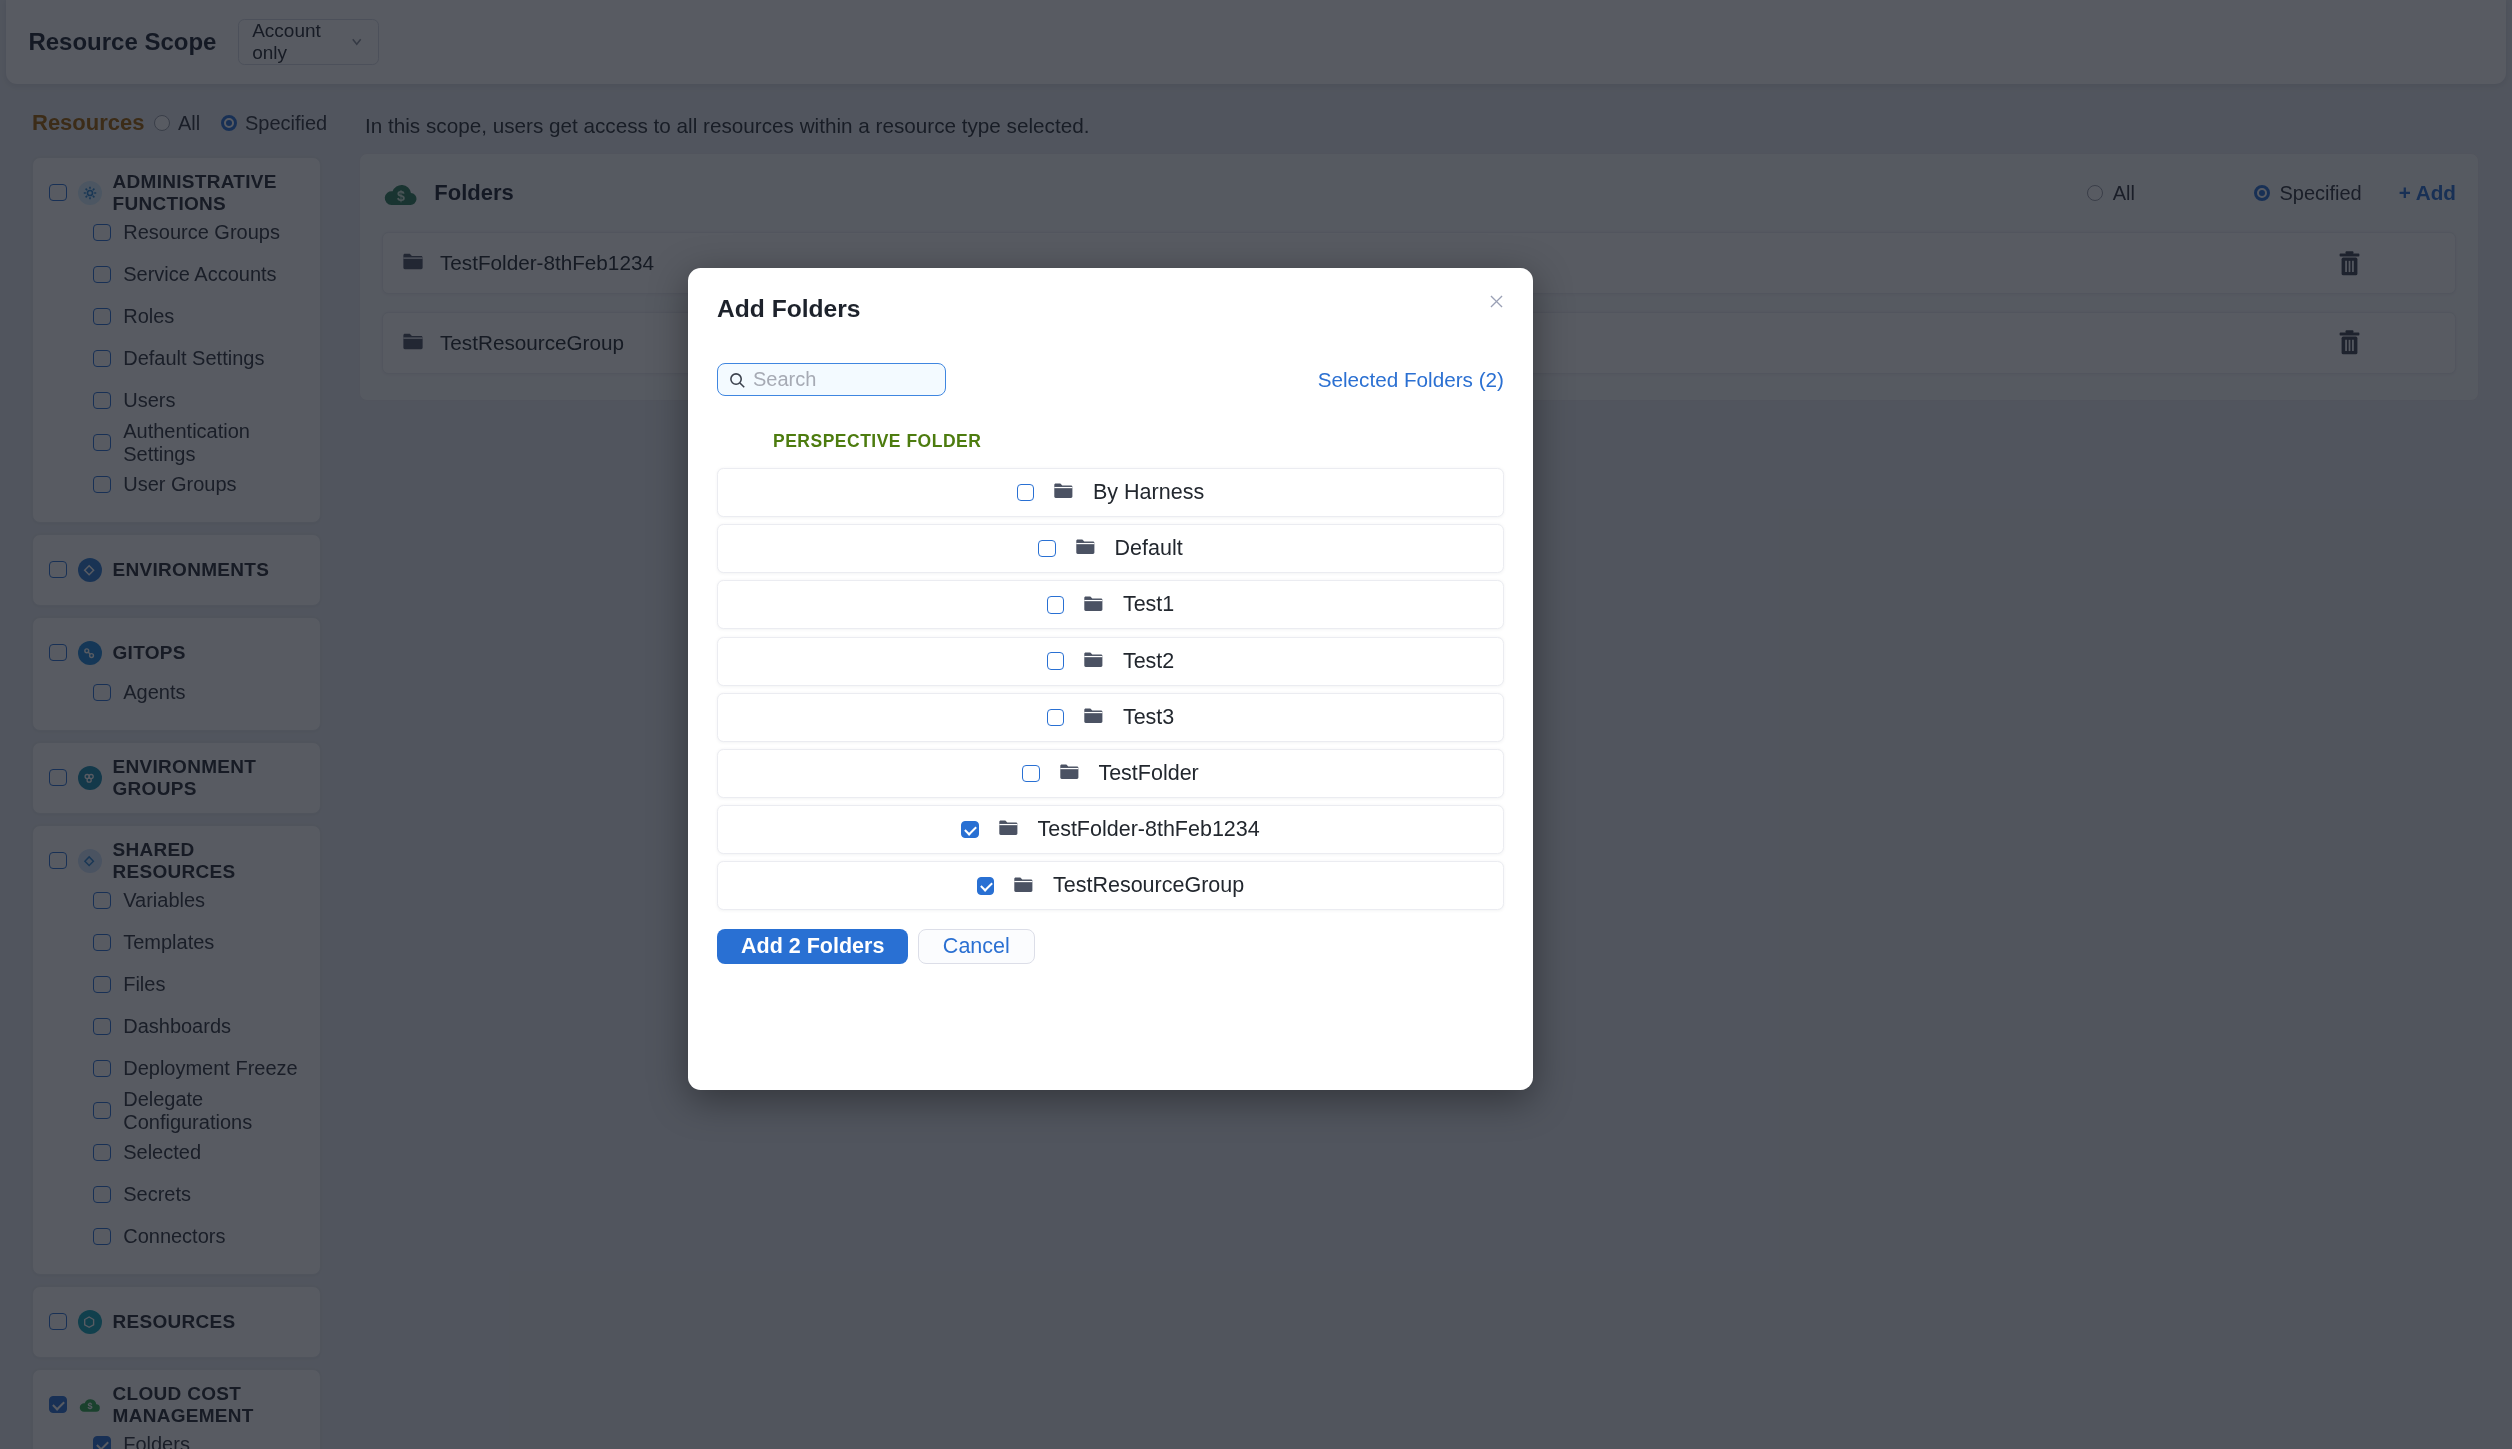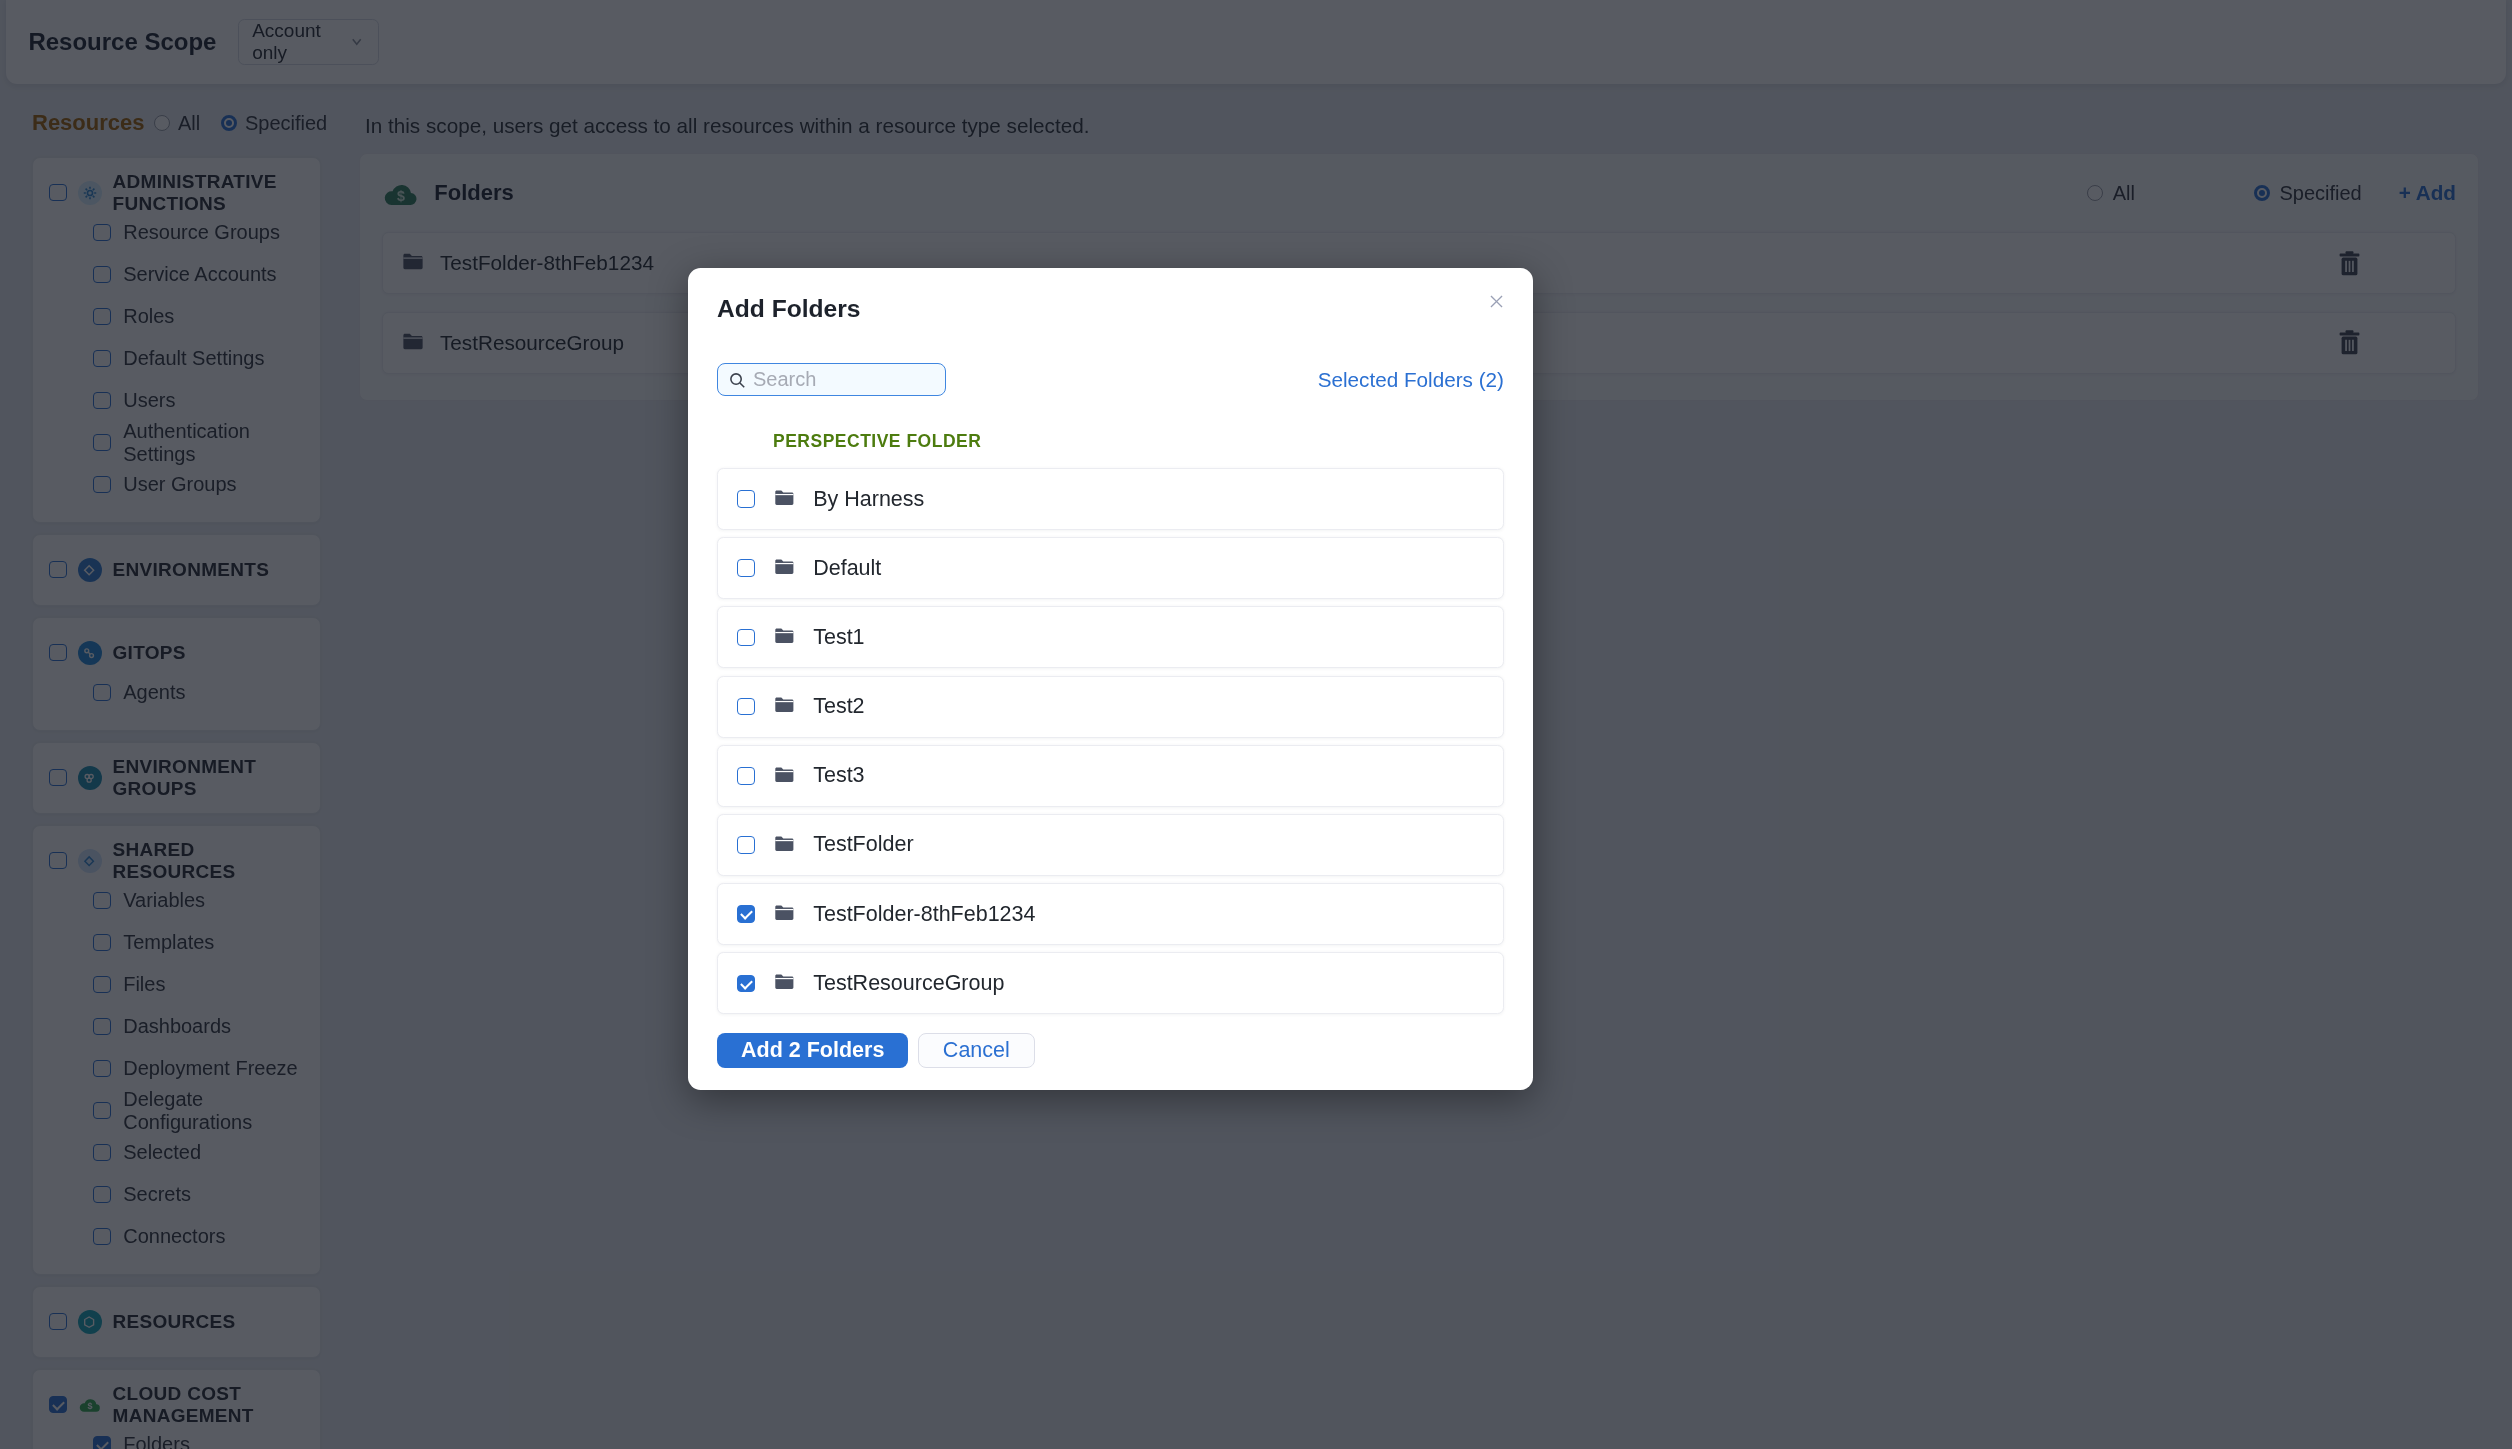--- a/index.html
+++ b/index.html
@@ -65,23 +65,23 @@
   .search-wrap { position:relative; }
   .search-input { width:229px; height:33px; border:1.6px solid #3f86e0; border-radius:8px;
     background:#f3faff; padding:0 9.5px 0 35px; font-size:20px; color:#262b33; outline:none;
     font-family:"Liberation Sans", sans-serif; }
   .search-input::placeholder { color:#a6aab4; }
   .search-icon { position:absolute; left:10.3px; top:7.2px; line-height:0; }
   .selected-link { font-size:20.7px; color:#2b70d2; cursor:pointer; }
   .col-header { margin-top:35px; padding-left:56px; font-size:17.5px; font-weight:bold;
     color:#4d7c0f; letter-spacing:0.5px; }
   .modal-list { margin-top:16px; }
-  .modal-row { height:62px; margin-bottom:7.2px; background:#fff; border:0.8px solid #ebecf1;
+  .modal-row { height:49px; margin-bottom:7.2px; background:#fff; border:0.8px solid #ebecf1;
     border-radius:6.4px; box-shadow:0 0.8px 3.2px rgba(25,35,55,.05); display:flex; align-items:center;
-    gap:19px; padding:0 19px; }
+    gap:19px; padding:0 19px;justify-content:center; }
   .modal-row .row-label { font-size:21.5px; color:#22272e; }
   .modal-actions { margin-top:19px; display:flex; align-items:center; gap:9.5px; }
   .btn-primary { height:35px; padding:0 24px; border:none; border-radius:8px; background:#2970d3;
     color:#fff; font-size:21.5px; font-weight:bold; font-family:"Liberation Sans", sans-serif; cursor:pointer; }
   .btn-secondary { height:35px; padding:0 24px; border:0.8px solid #dcdee8; border-radius:8px;
     background:#fbfcfe; color:#2b70d2; font-size:21.5px; font-family:"Liberation Sans", sans-serif; cursor:pointer; }
 
   .folder-svg { flex:none; }
 </style>
 </head>

